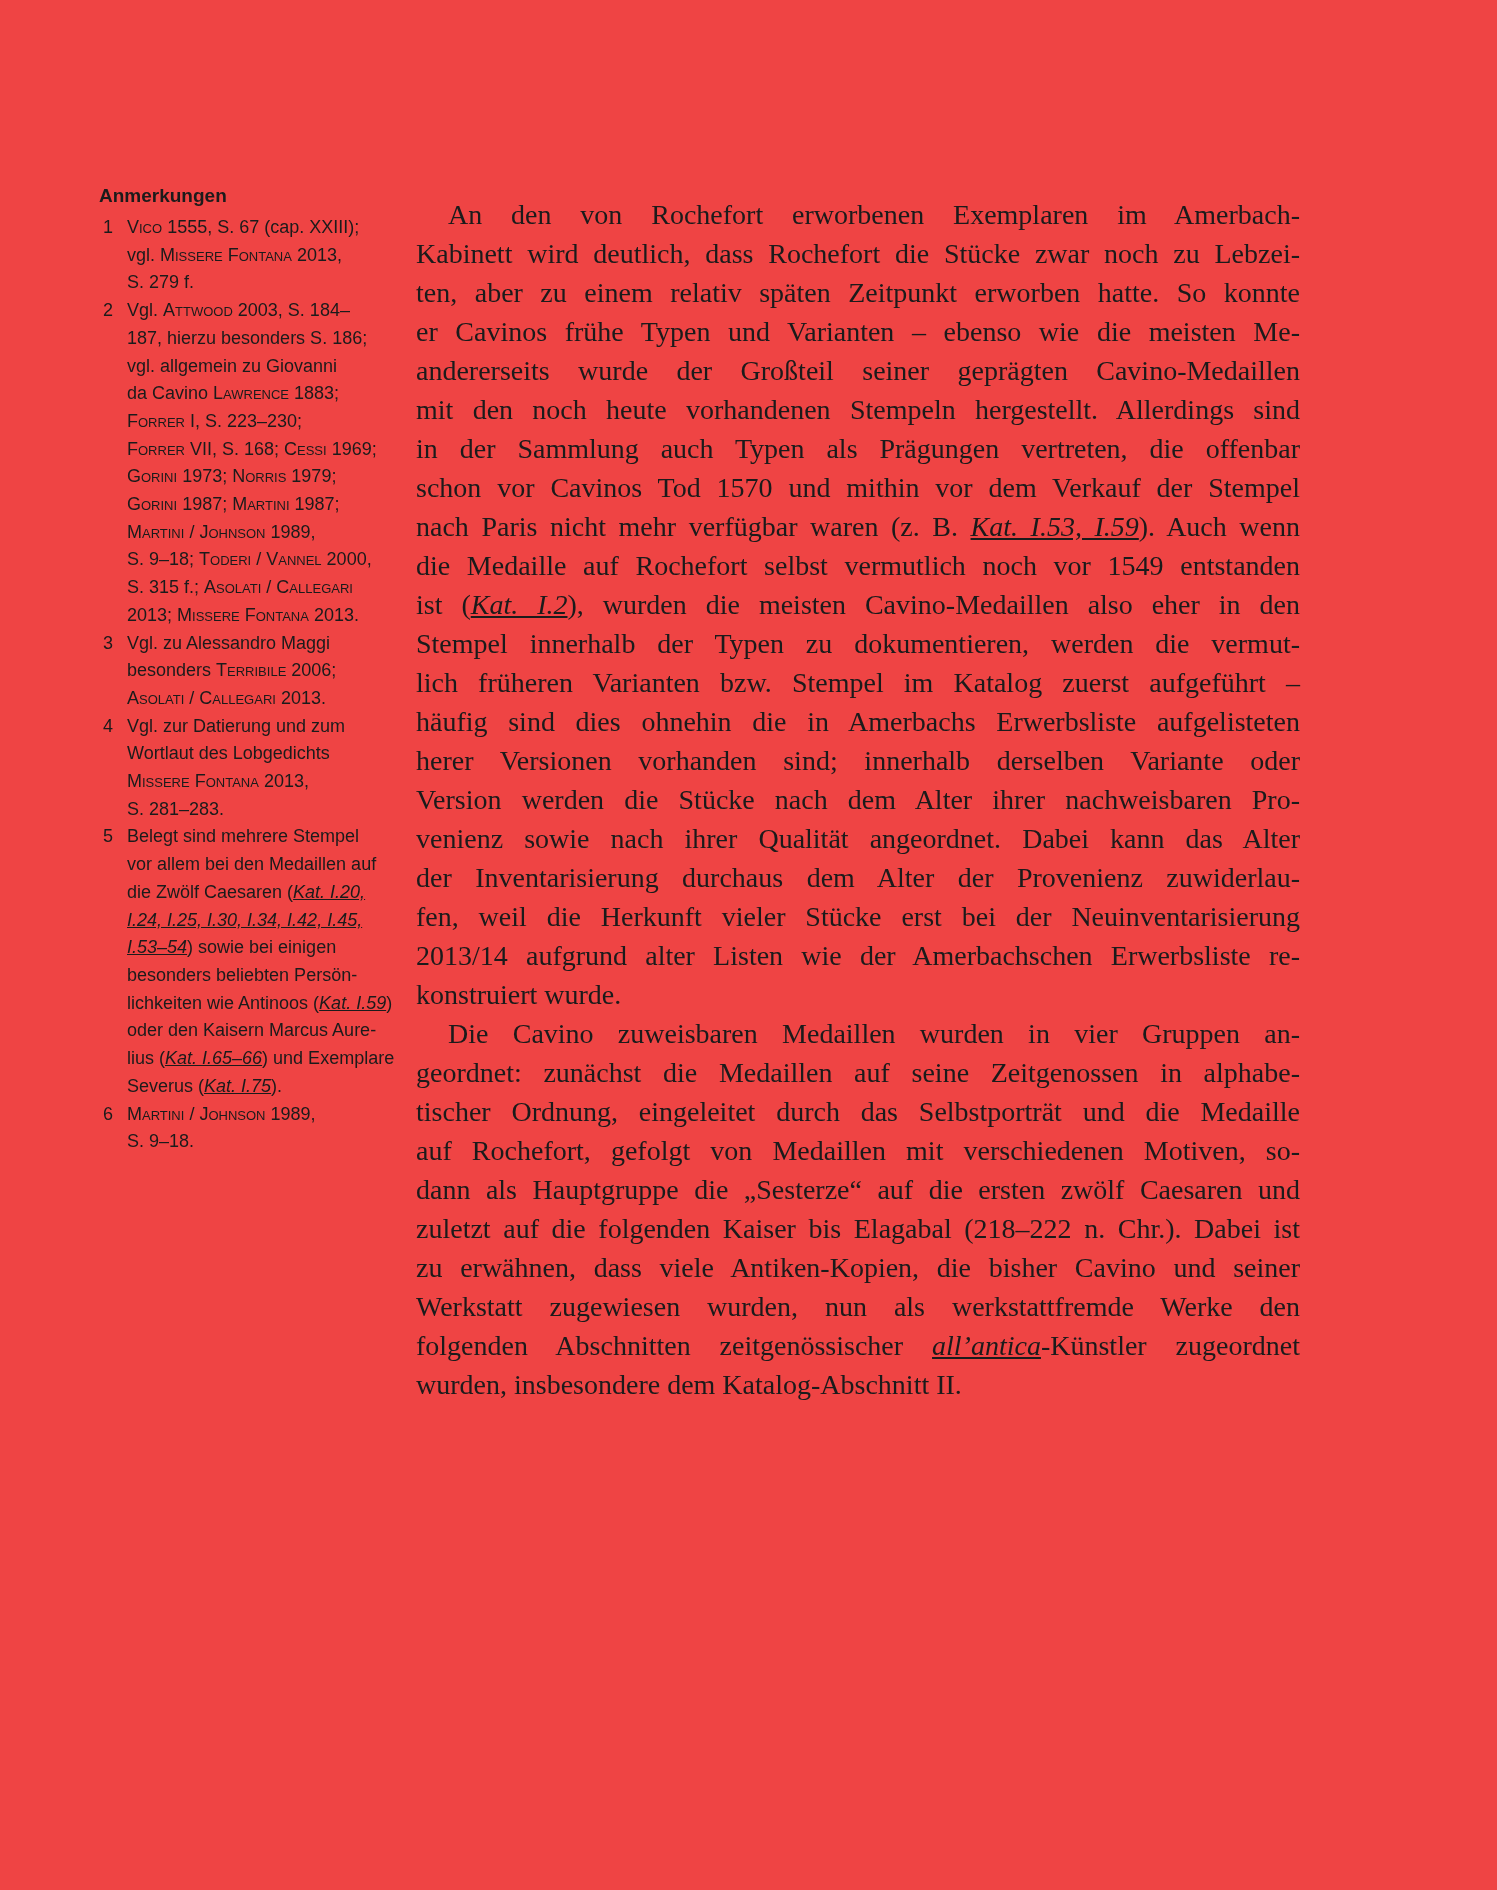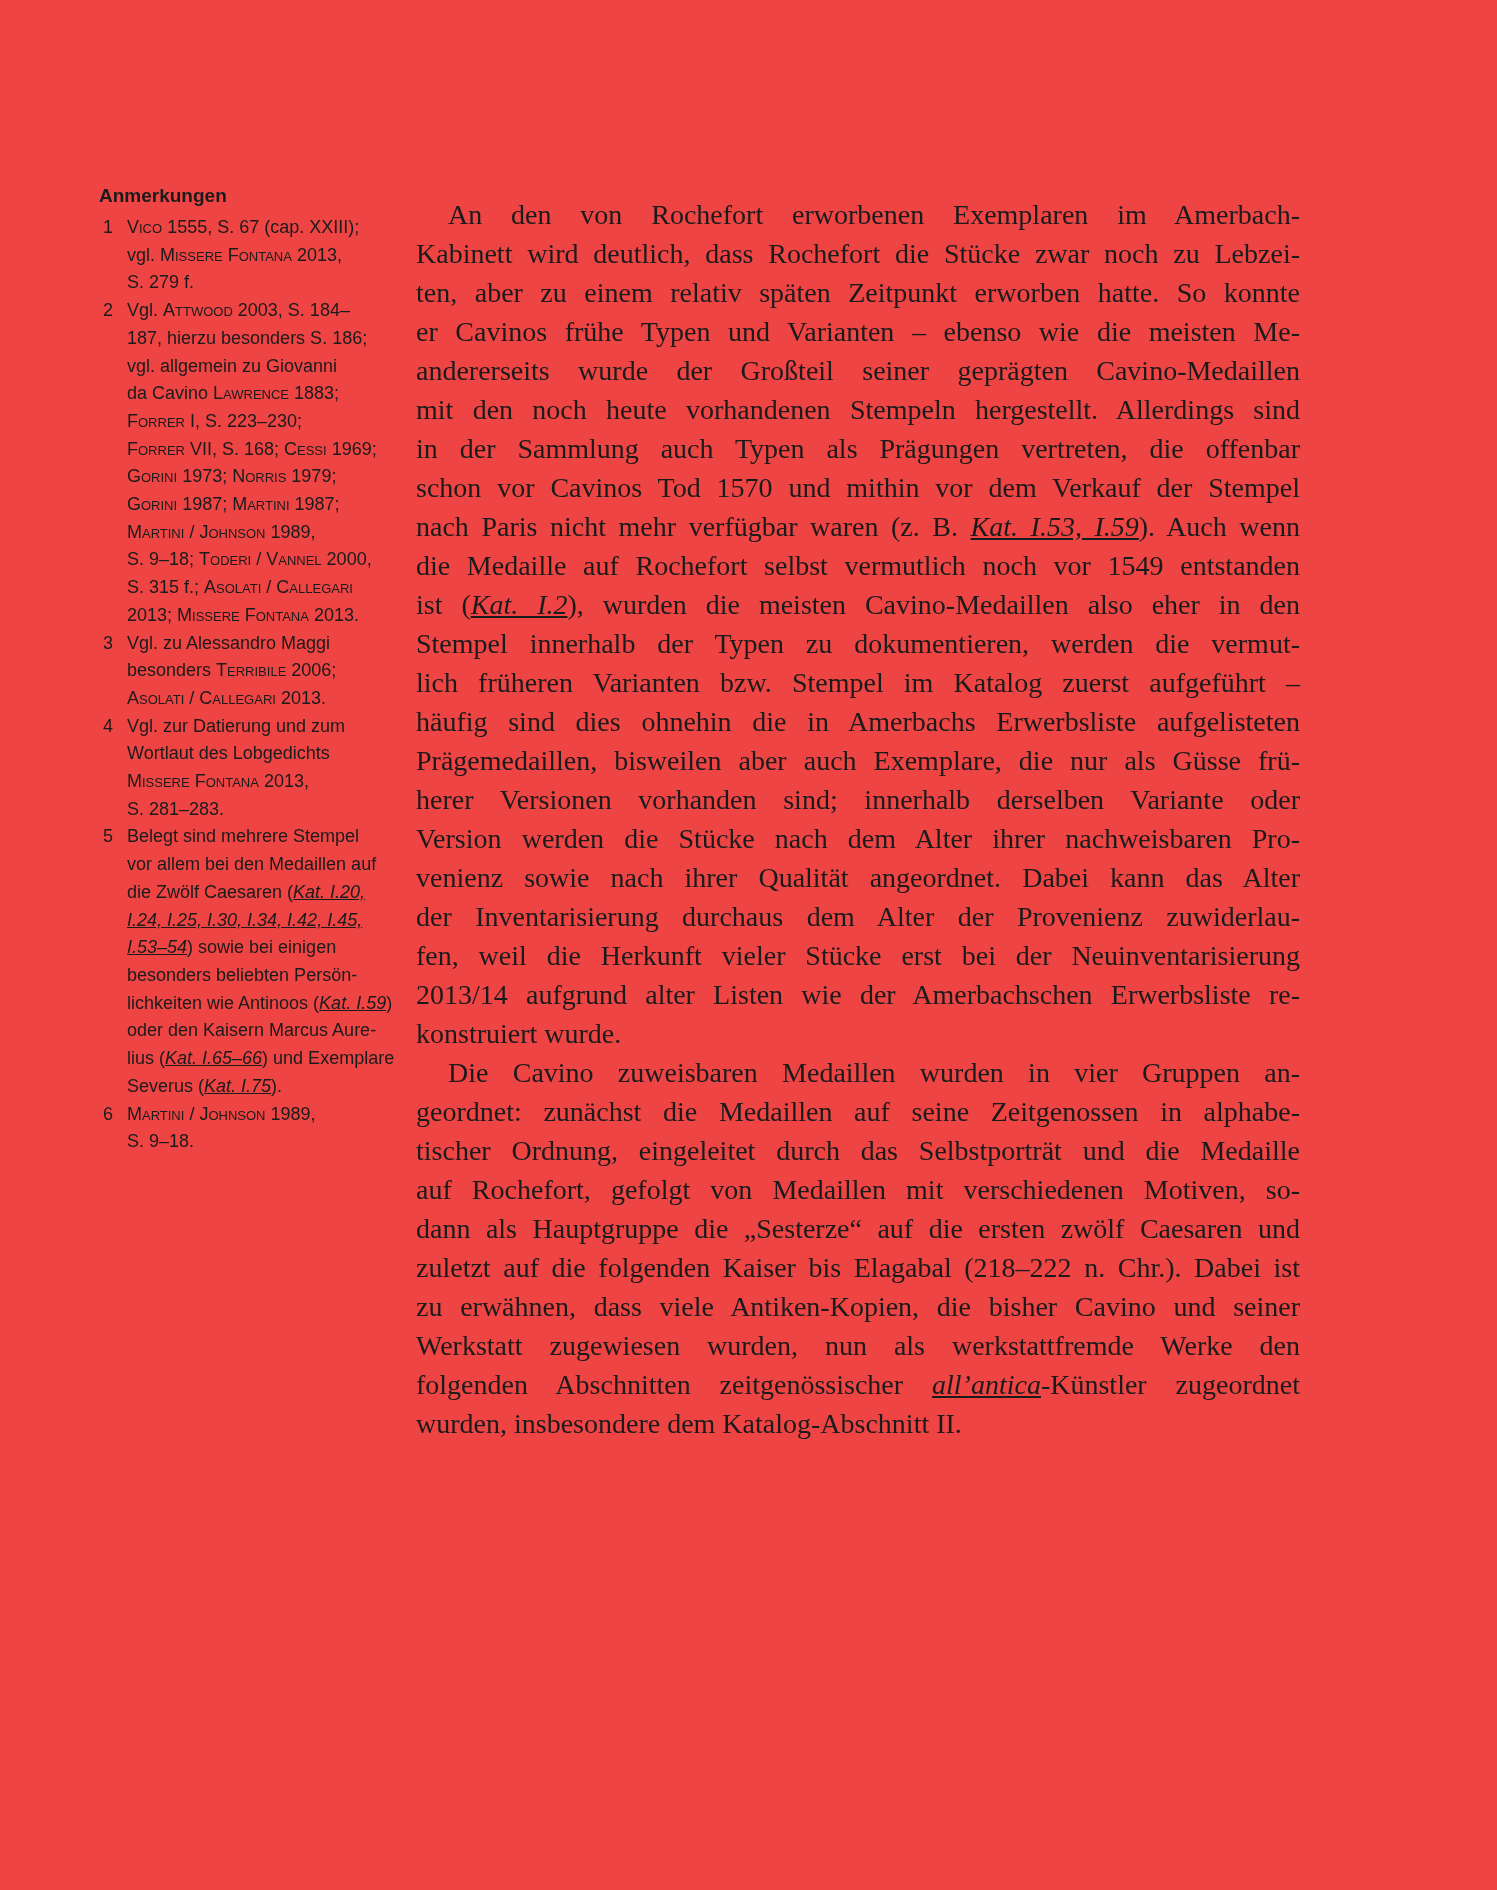--- a/index.html
+++ b/index.html
@@ -119,21 +119,20 @@
         <div class="bline"><span>andererseits wurde der Großteil seiner geprägten Cavino-Medaillen</span></div>
         <div class="bline"><span>mit den noch heute vorhandenen Stempeln hergestellt. Allerdings sind</span></div>
         <div class="bline"><span>in der Sammlung auch Typen als Prägungen vertreten, die offenbar</span></div>
         <div class="bline"><span>schon vor Cavinos Tod 1570 und mithin vor dem Verkauf der Stempel</span></div>
         <div class="bline"><span>nach Paris nicht mehr verfügbar waren (z. B. </span><span class="i">Kat. I.53, I.59</span><span>). Auch wenn</span></div>
         <div class="bline"><span>die Medaille auf Rochefort selbst vermutlich noch vor 1549 entstanden</span></div>
         <div class="bline"><span>ist (</span><span class="i">Kat. I.2</span><span>), wurden die meisten Cavino-Medaillen also eher in den</span></div>
         <div class="bline"><span>Stempel innerhalb der Typen zu dokumentieren, werden die vermut-</span></div>
         <div class="bline"><span>lich früheren Varianten bzw. Stempel im Katalog zuerst aufgeführt –</span></div>
         <div class="bline"><span>häufig sind dies ohnehin die in Amerbachs Erwerbsliste aufgelisteten</span></div>
-        <div class="bline"><span>Prägemedaillen, bisweilen aber auch Exemplare, die nur als Güsse frü-</span></div>
         <div class="bline"><span>herer Versionen vorhanden sind; innerhalb derselben Variante oder</span></div>
         <div class="bline"><span>Version werden die Stücke nach dem Alter ihrer nachweisbaren Pro-</span></div>
         <div class="bline"><span>venienz sowie nach ihrer Qualität angeordnet. Dabei kann das Alter</span></div>
         <div class="bline"><span>der Inventarisierung durchaus dem Alter der Provenienz zuwiderlau-</span></div>
         <div class="bline"><span>fen, weil die Herkunft vieler Stücke erst bei der Neuinventarisierung</span></div>
         <div class="bline"><span>2013/14 aufgrund alter Listen wie der Amerbachschen Erwerbsliste re-</span></div>
         <div class="bline last"><span>konstruiert wurde.</span></div>
       </div>
       <div class="para">
         <div class="bline ind"><span>Die Cavino zuweisbaren Medaillen wurden in vier Gruppen an-</span></div>

